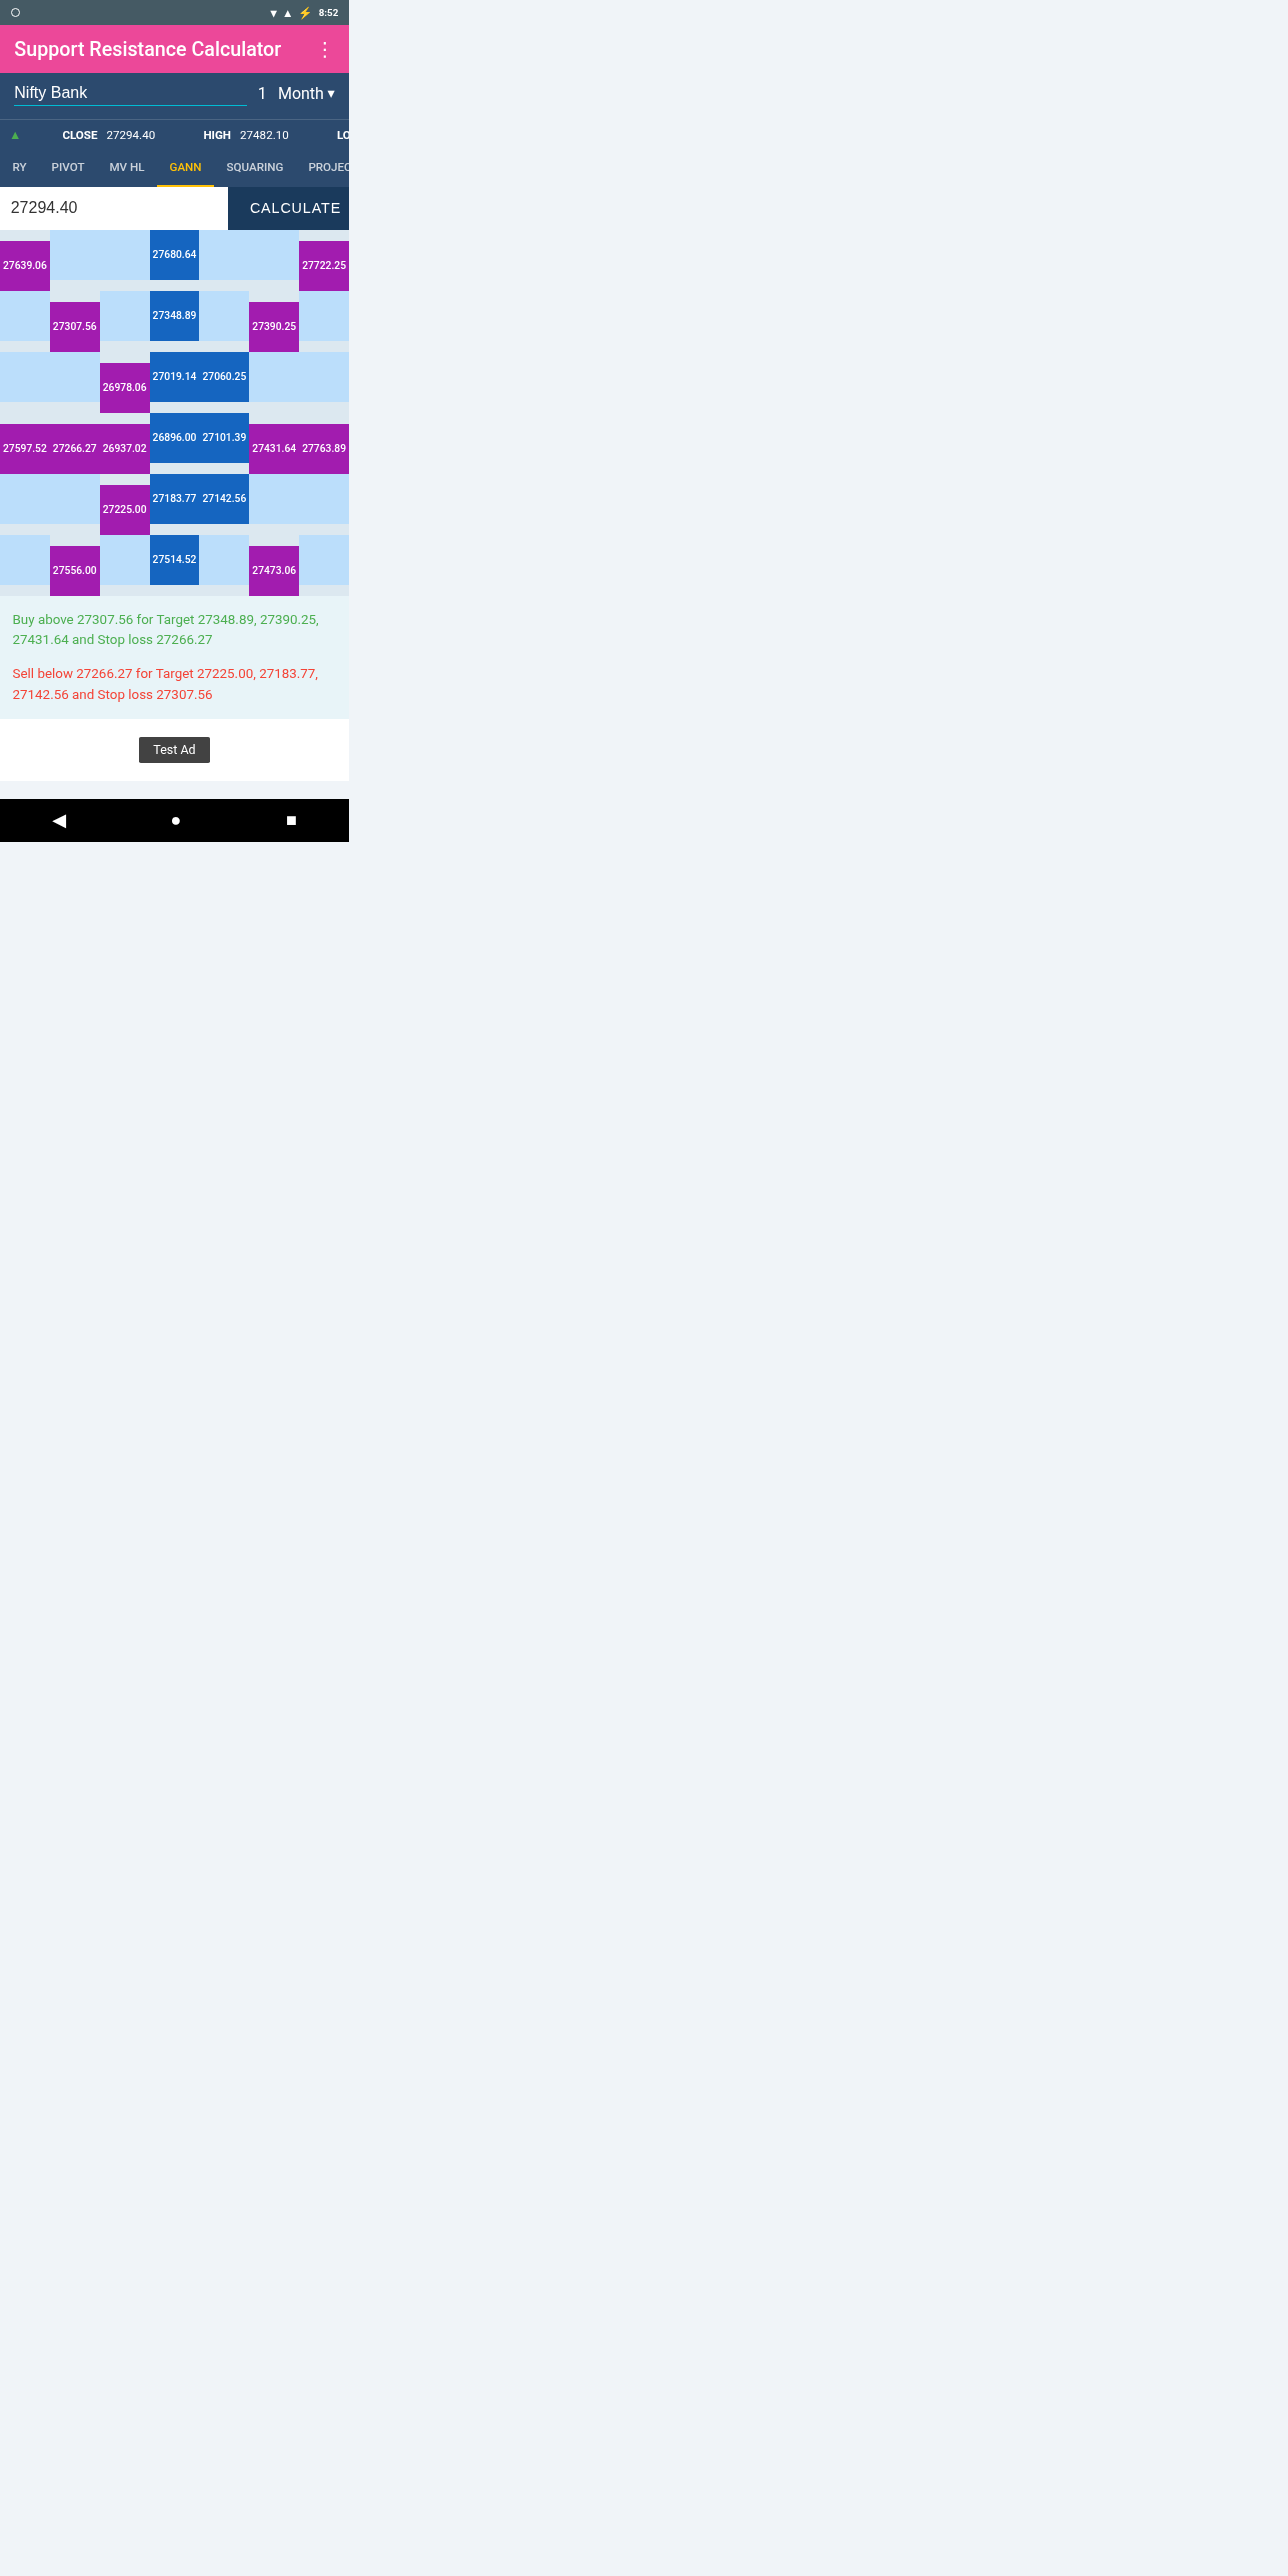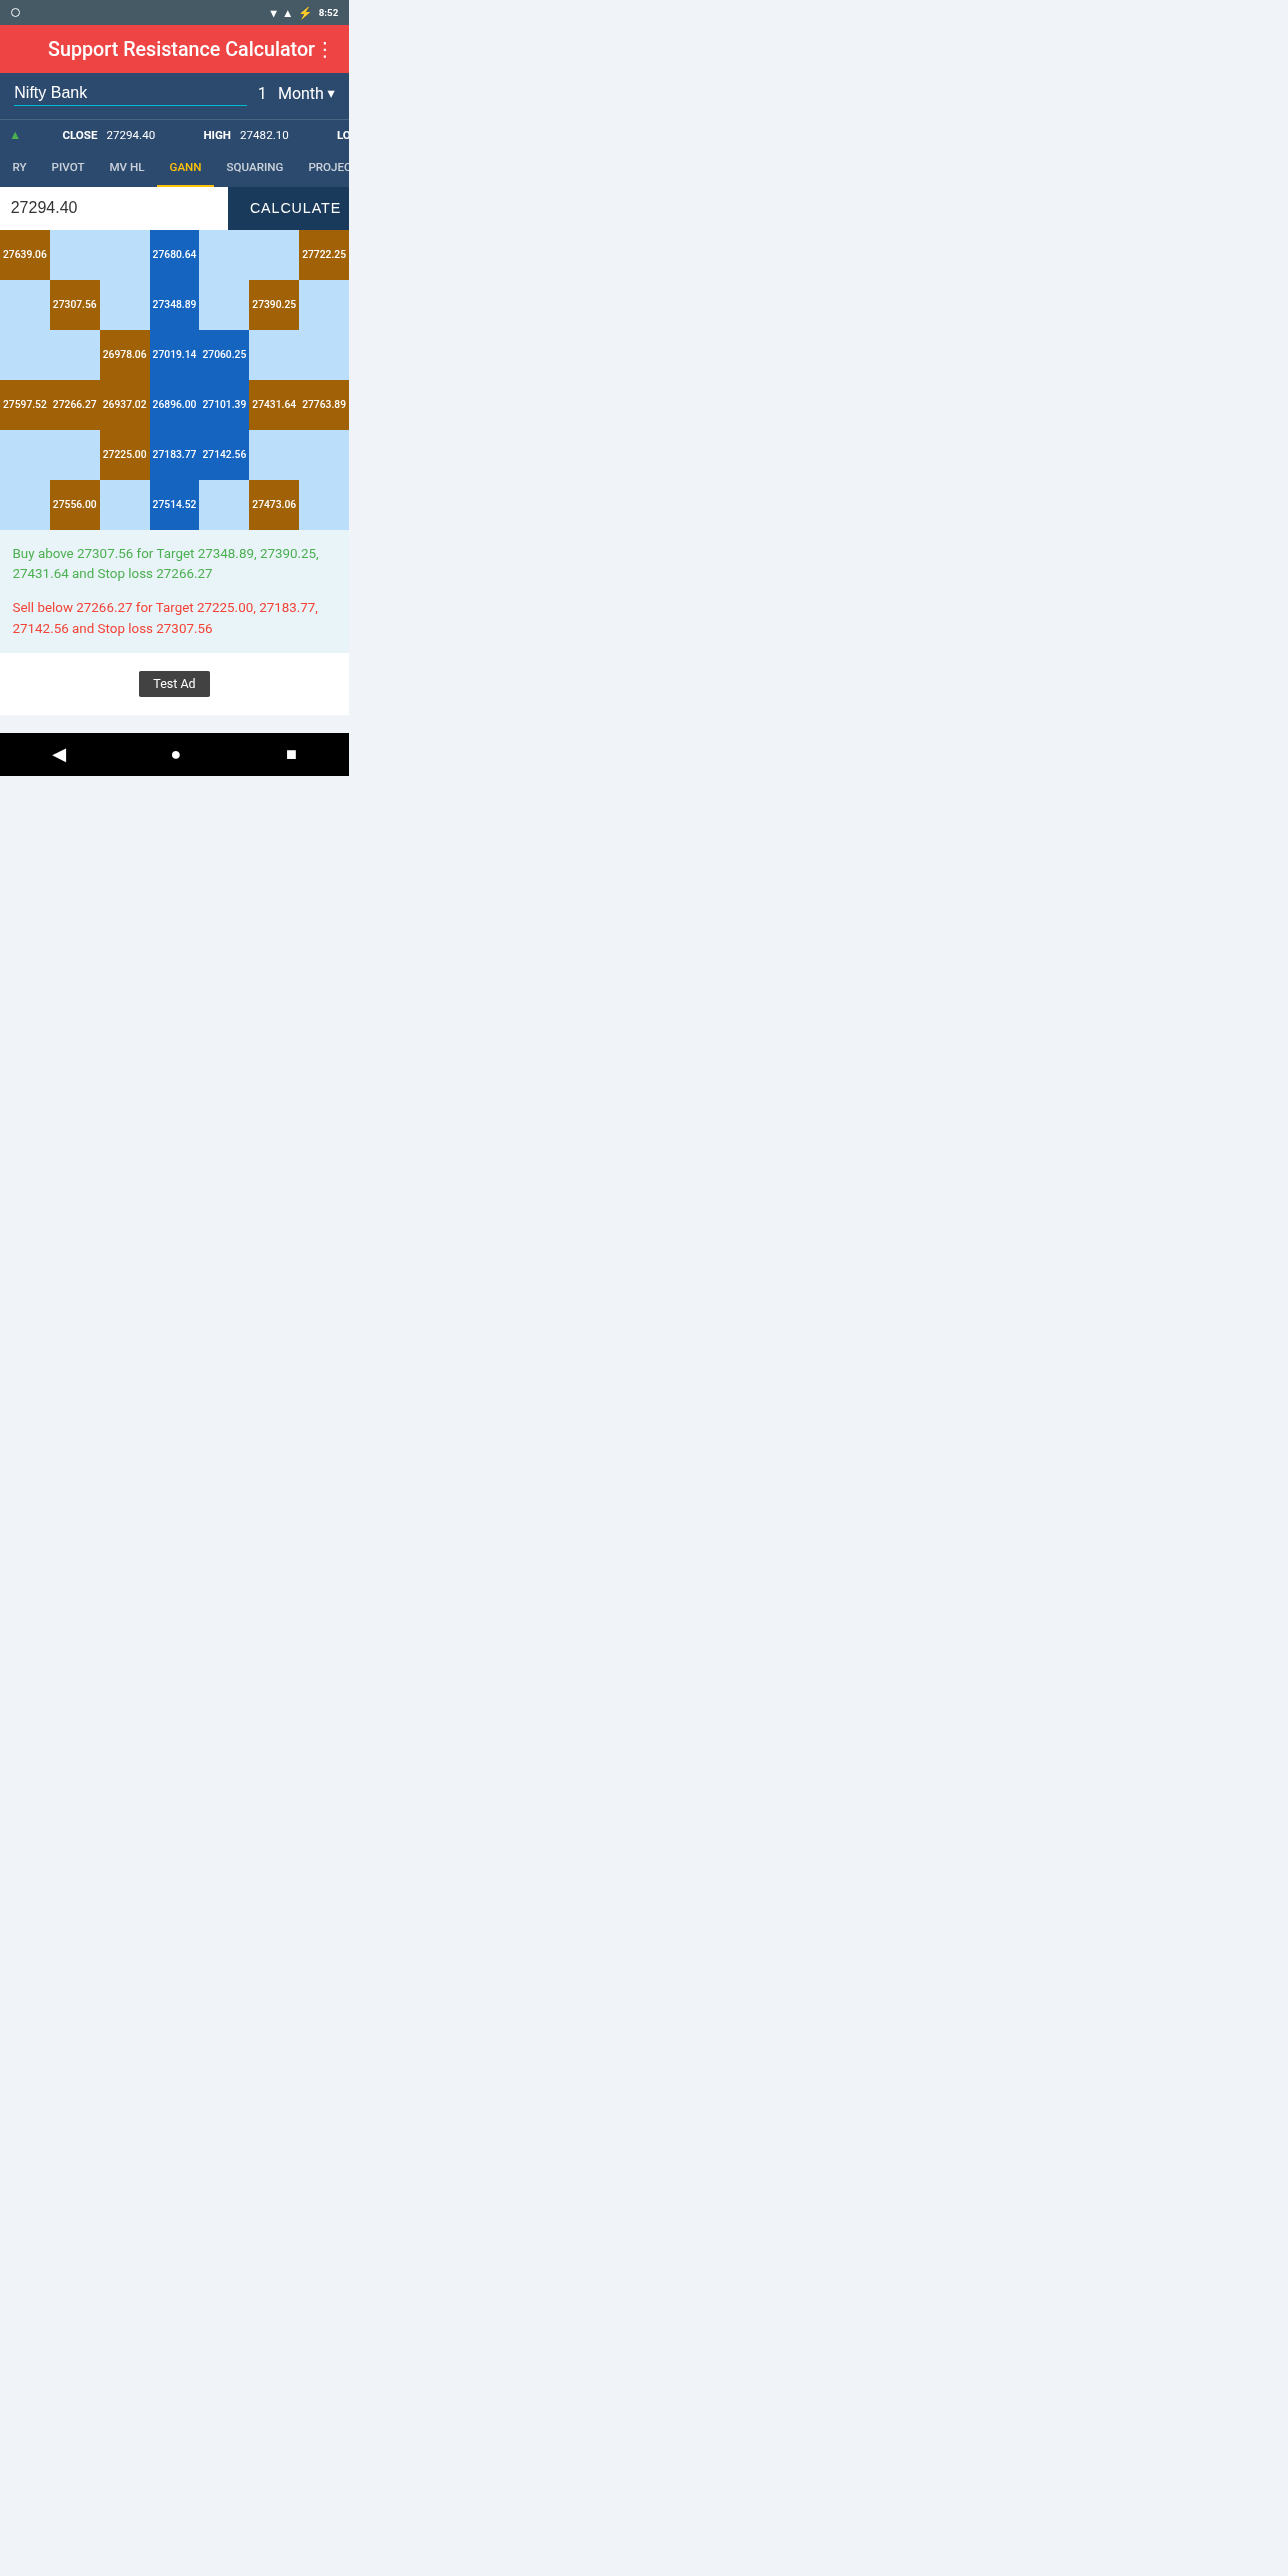--- a/index.html
+++ b/index.html
@@ -35,25 +35,25 @@
       font-size: 9.8px;
       font-weight: bold;
     }
     .wifi-icon, .signal-icon, .battery-icon {
       color: white;
       font-size: 11.6px;
     }
 
     
     .app-header {
-      background: #ef4444;
+      background: #ec4899;
       padding: 12.5px 14.3px 12.5px 14.3px;
       display: flex;
       align-items: center;
-      justify-content: flex-end;
+      justify-content: space-between;
     }
     .app-title {
       color: white;
       font-size: 19.7px;
       font-weight: 500;
     }
     .more-icon {
       color: white;
       font-size: 19.7px;
       cursor: pointer;
@@ -184,21 +184,21 @@
     }
     .grid-cell {
       height: 50px;
       display: flex;
       align-items: center;
       justify-content: center;
       font-size: 10.3px;
       font-weight: 500;
       color: white;
     }
-    .cell-dark-blue { background: #a16207; }
+    .cell-dark-blue { background: #a21caf; margin-top: 11px; }
     .cell-mid-blue { background: #1565c0; }
     .cell-light-blue { background: #bbdefb; color: #333; }
 
     
     .signal-section {
       background: #e8f4f8;
       padding: 14.3px 12.5px;
     }
     .buy-signal {
       color: #4caf50;

